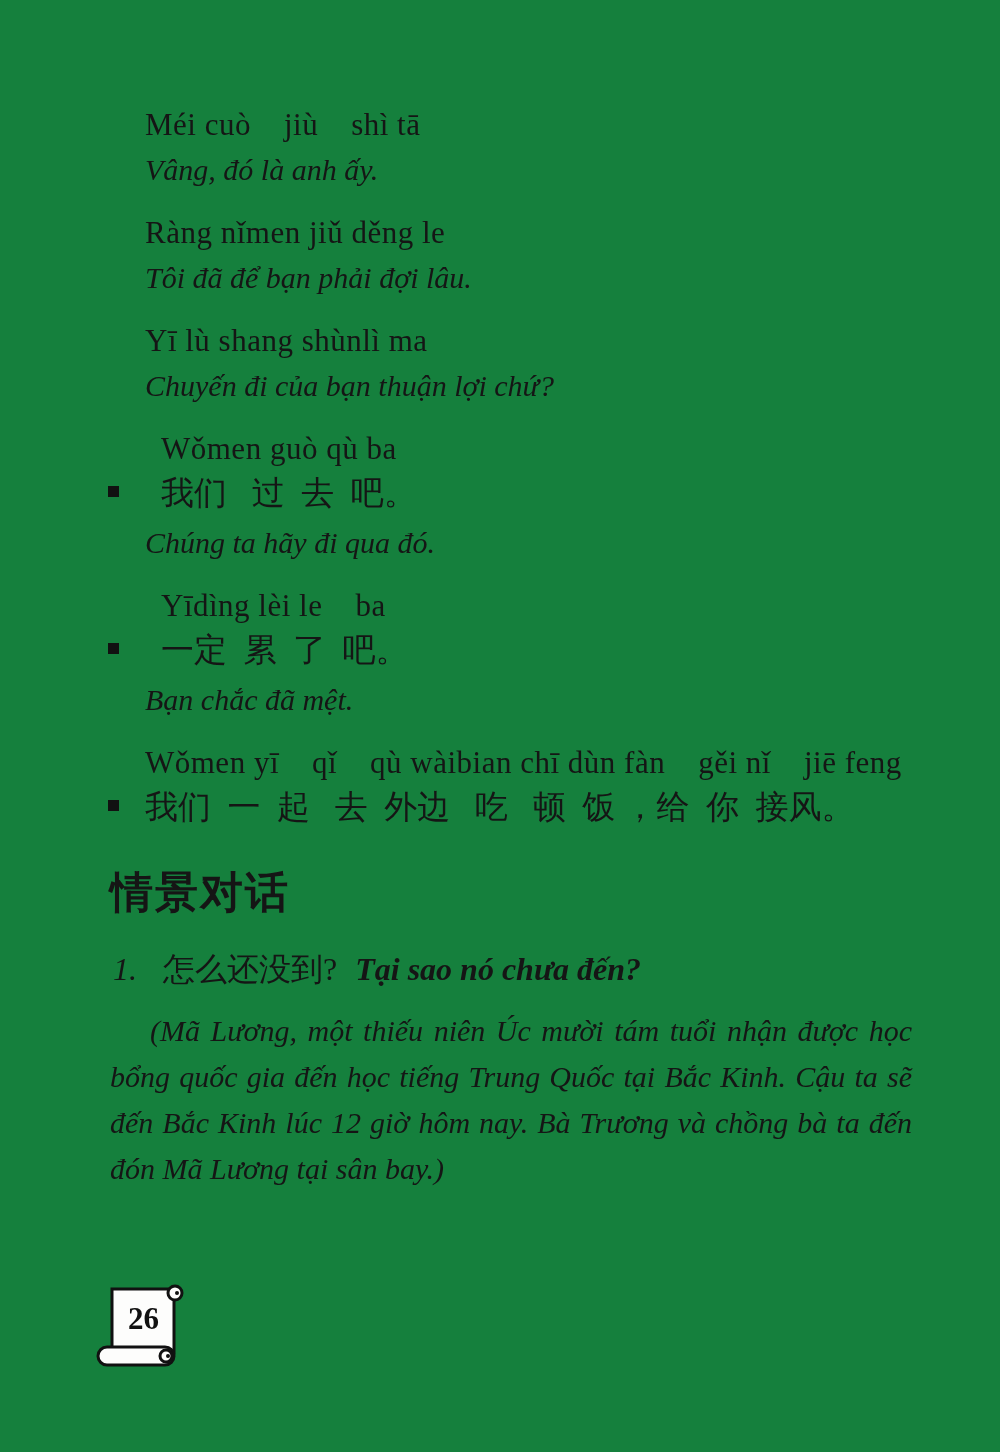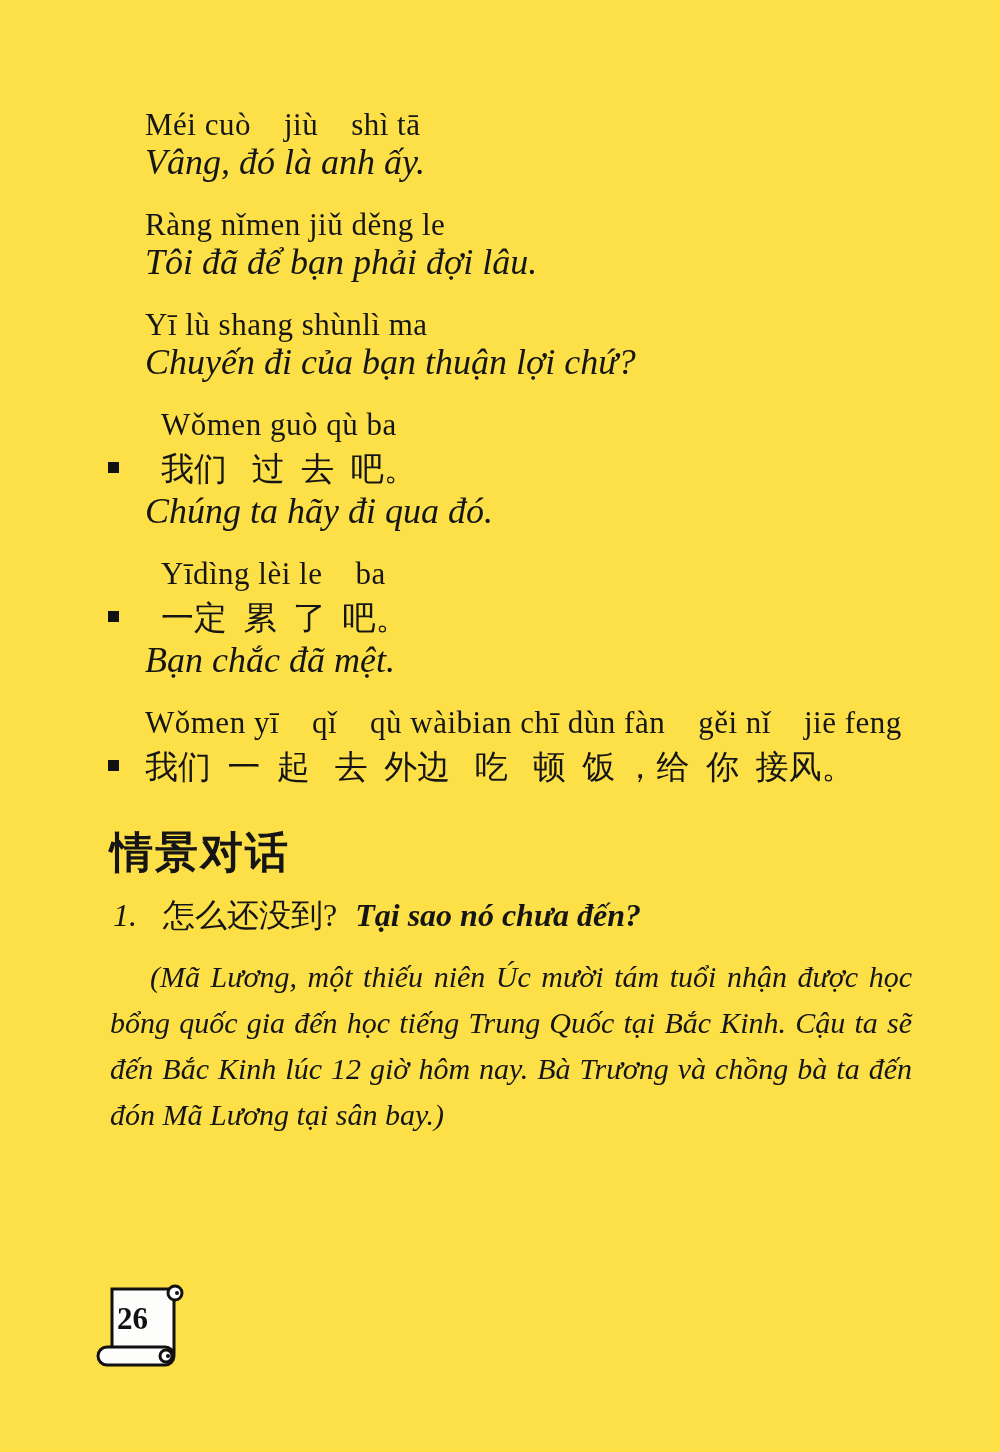--- a/index.html
+++ b/index.html
@@ -4,21 +4,21 @@
 <style>
   html, body {
     margin: 0;
     padding: 0;
     background: #ffffff;
   }
   .page {
     position: relative;
     width: 1000px;
     height: 1452px;
-    background: #fde047;
+    background: #15803d;
     color: #151515;
     overflow: hidden;
     font-family: "Liberation Serif", "DejaVu Serif", serif;
     box-sizing: border-box;
     padding: 106px 88px 0 145px;
   }
   .sentence {
     position: relative;
     margin-bottom: 25px;
   }
@@ -40,29 +40,29 @@
   .bullet {
     position: absolute;
     left: -37px;
     top: 16px;
     width: 11px;
     height: 11px;
     background: #111;
   }
   .viet {
     font-style: italic;
-    font-size: 36px;
+    font-size: 30px;
     line-height: 38px;
-    margin-top: 0;
+    margin-top: 8px;
     max-width: 780px;
   }
   .indented .pinyin, .indented .hanzi { margin-left: 16px; }
 
   .section-heading {
-    margin: 34px 0 12px -35px;
+    margin: 34px 0 26px -35px;
     display: flex;
     align-items: baseline;
     gap: 22px;
   }
   .heading-hanzi {
     font-weight: 700;
     font-size: 43px;
     letter-spacing: 2px;
   }
   .heading-viet {
@@ -98,24 +98,24 @@
   .page-scroll {
     position: absolute;
     left: 95px;
     top: 1283px;
     width: 96px;
     height: 90px;
   }
   .page-scroll svg { display: block; }
   .page-num {
     position: absolute;
-    left: 22px;
+    left: 12px;
     top: 18px;
     width: 52px;
-    text-align: left;
+    text-align: right;
     font-weight: 700;
     font-size: 31px;
     font-family: "Liberation Serif", "DejaVu Serif", serif;
     color: #111;
   }
 </style>
 </head>
 <body>
 
 <div class="page">

